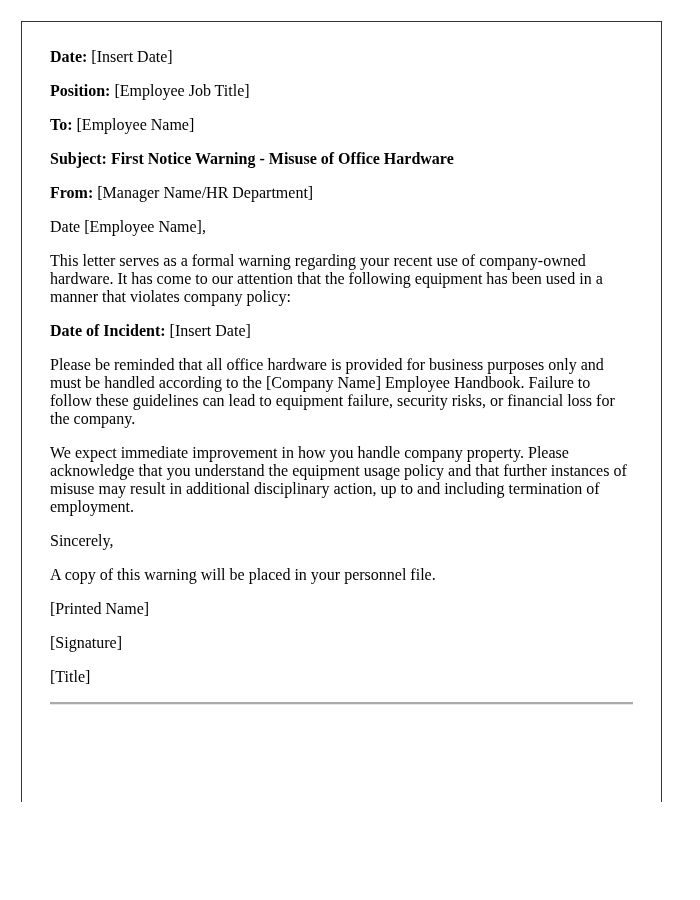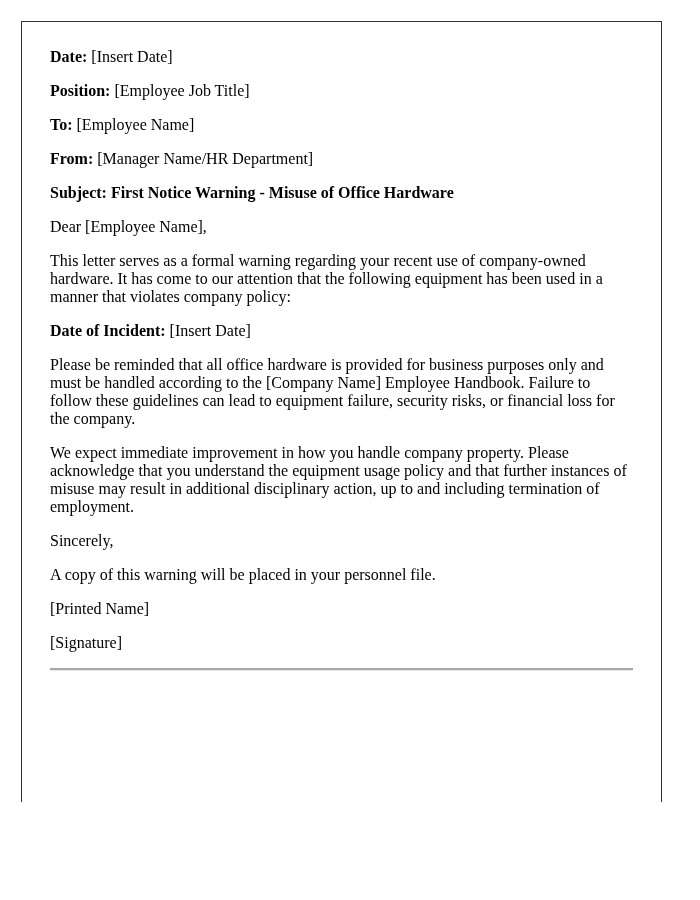--- a/index.html
+++ b/index.html
@@ -56,41 +56,42 @@
 
 <div class="canvas">
   <div class="document-page">
 
     <p class="para"><strong>Date:</strong><span> [Insert Date]</span></p>
 
     <p class="para"><strong>Position:</strong><span> [Employee Job Title]</span></p>
 
     <p class="para"><strong>To:</strong><span> [Employee Name]</span></p>
 
+    <p class="para"><strong>Subject: First Notice Warning - Misuse of Office Hardware</strong><span></span></p>
+
     <p class="para"><strong>From:</strong><span> [Manager Name/HR Department]</span></p>
 
-    <p class="para"><strong>Subject: First Notice Warning - Misuse of Office Hardware</strong><span></span></p>
-
-    <p class="para"><strong></strong><span>Dear [Employee Name],</span></p>
+    <p class="para"><strong></strong><span>Date [Employee Name],</span></p>
 
     <p class="para"><strong></strong><span>This letter serves as a formal warning regarding your recent use of company-owned hardware. It has come to our attention that the following equipment has been used in a manner that violates company policy:</span></p>
 
 
     <p class="para"><strong>Date of Incident:</strong><span> [Insert Date]</span></p>
 
 
     <p class="para"><strong></strong><span>Please be reminded that all office hardware is provided for business purposes only and must be handled according to the [Company Name] Employee Handbook. Failure to follow these guidelines can lead to equipment failure, security risks, or financial loss for the company.</span></p>
 
     <p class="para"><strong></strong><span>We expect immediate improvement in how you handle company property. Please acknowledge that you understand the equipment usage policy and that further instances of misuse may result in additional disciplinary action, up to and including termination of employment.</span></p>
 
     <p class="para"><strong></strong><span>Sincerely,</span></p>
 
     <p class="para"><strong></strong><span>A copy of this warning will be placed in your personnel file.</span></p>
 
     <p class="para"><strong></strong><span>[Printed Name]</span></p>
 
     <p class="para"><strong></strong><span>[Signature]</span></p>
 
+    <p class="para"><strong></strong><span>[Title]</span></p>
 
     <hr class="divider">
 
   </div>
 </div>
 
 </body></html>

